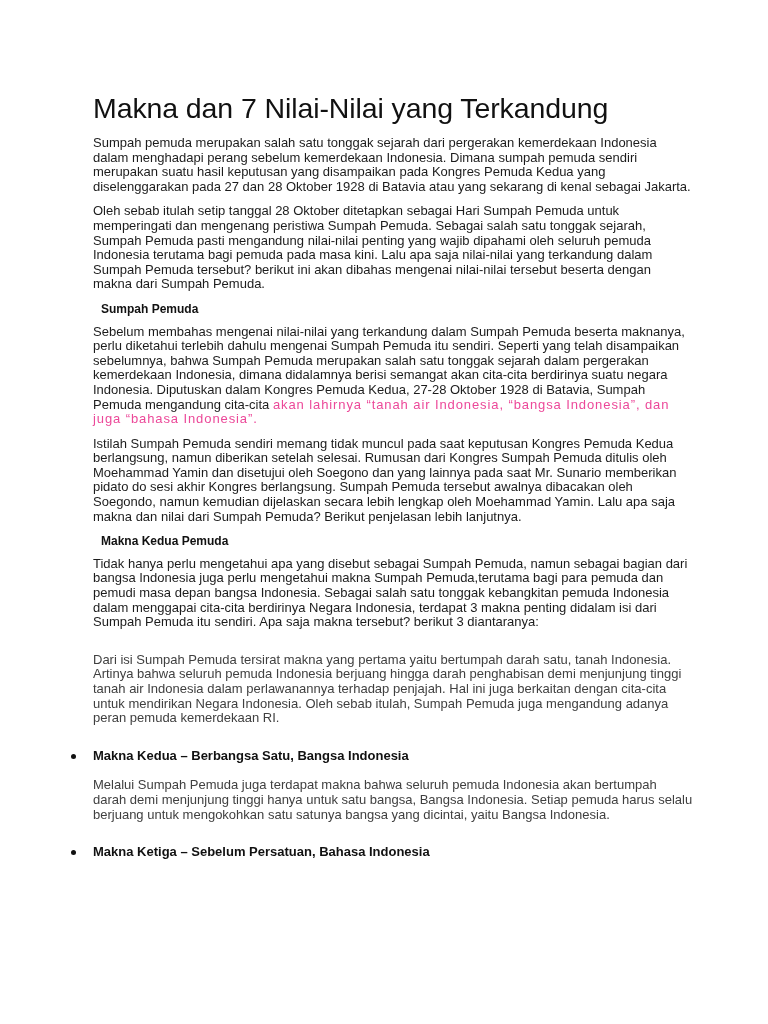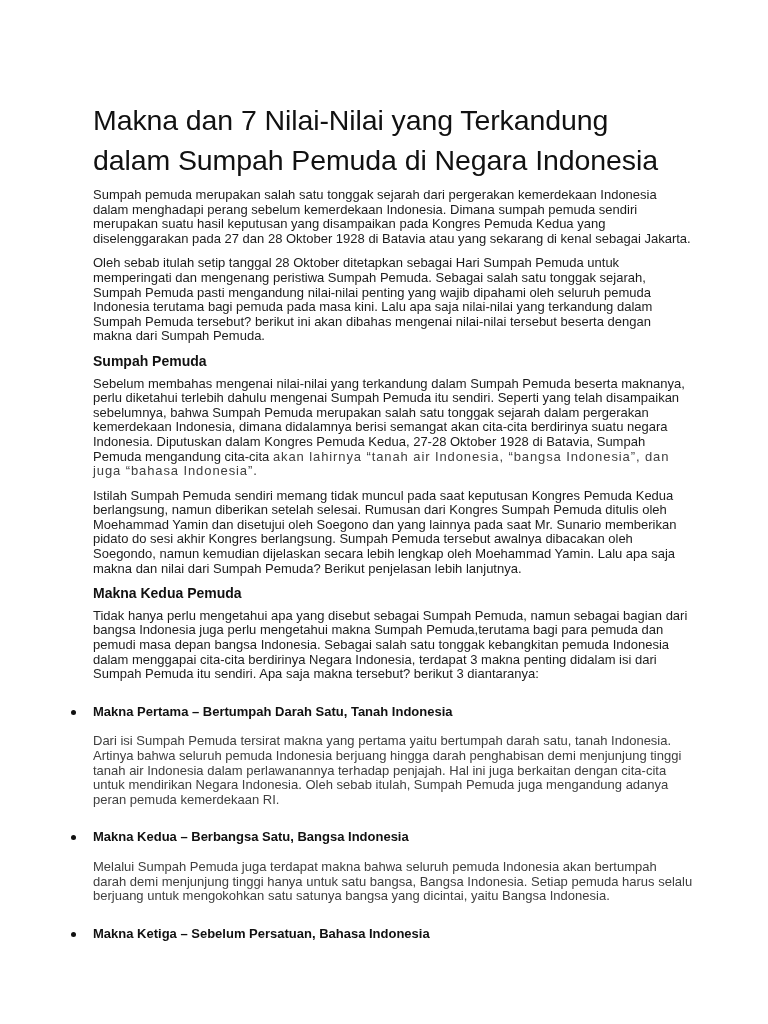--- a/index.html
+++ b/index.html
@@ -19,38 +19,38 @@
     position: absolute;
     left: 93px;
     top: 88px;
     width: 600px;
   }
   .title {
     font-size: 28.5px;
     line-height: 40px;
     font-weight: normal;
     color: #111111;
-    margin: 12px 0 6px 0;
+    margin: 0 0 6px 0;
     letter-spacing: -0.1px;
   }
   .para {
     font-size: 13px;
     line-height: 14.6px;
     margin: 8px 0 10px 0;
     color: #1c1c1c;
   }
   .para .wide {
     letter-spacing: 0.9px;
-    color: #404040;
+    color: #ec4899;
   }
   .section-heading {
-    font-size: 14px;
+    font-size: 12px;
     line-height: 14.6px;
     font-weight: bold;
-    margin: 0;
+    margin: 8px;
     color: #111111;
   }
   .makna-list {
     list-style: none;
     margin: 0;
     padding: 0;
   }
   .makna-item {
     position: relative;
     margin: 0;
@@ -80,42 +80,37 @@
     color: #404040;
   }
 </style>
 </head>
 <body>
 
 <div class="page">
 
   <h1 class="title">
     <span>Makna dan 7 Nilai-Nilai yang Terkandung</span><br>
-    <span>dalam Sumpah Pemuda di Negara Indonesia</span>
   </h1>
 
   <p class="para">Sumpah pemuda merupakan salah satu tonggak sejarah dari pergerakan kemerdekaan Indonesia dalam menghadapi perang sebelum kemerdekaan Indonesia. Dimana sumpah pemuda sendiri merupakan suatu hasil keputusan yang disampaikan pada Kongres Pemuda Kedua yang diselenggarakan pada 27 dan 28 Oktober 1928 di Batavia atau yang sekarang di kenal sebagai Jakarta.</p>
   <p class="para">Oleh sebab itulah setip tanggal 28 Oktober ditetapkan sebagai Hari Sumpah Pemuda untuk memperingati dan mengenang peristiwa Sumpah Pemuda. Sebagai salah satu tonggak sejarah, Sumpah Pemuda pasti mengandung nilai-nilai penting yang wajib dipahami oleh seluruh pemuda Indonesia terutama bagi pemuda pada masa kini. Lalu apa saja nilai-nilai yang terkandung dalam Sumpah Pemuda tersebut? berikut ini akan dibahas mengenai nilai-nilai tersebut beserta dengan makna dari Sumpah Pemuda.</p>
 
   <div>
     <p class="section-heading">Sumpah Pemuda</p>
     <p class="para"><span>Sebelum membahas mengenai nilai-nilai yang terkandung dalam Sumpah Pemuda beserta maknanya, perlu diketahui terlebih dahulu mengenai Sumpah Pemuda itu sendiri. Seperti yang telah disampaikan sebelumnya, bahwa Sumpah Pemuda merupakan salah satu tonggak sejarah dalam pergerakan kemerdekaan Indonesia, dimana didalamnya berisi semangat akan cita-cita berdirinya suatu negara Indonesia. Diputuskan dalam Kongres Pemuda Kedua, 27-28 Oktober 1928 di Batavia, Sumpah Pemuda mengandung cita-cita </span><span class="wide">akan lahirnya “tanah air Indonesia, “bangsa Indonesia”, dan juga “bahasa Indonesia”.</span></p>
     <p class="para">Istilah Sumpah Pemuda sendiri memang tidak muncul pada saat keputusan Kongres Pemuda Kedua berlangsung, namun diberikan setelah selesai. Rumusan dari Kongres Sumpah Pemuda ditulis oleh Moehammad Yamin dan disetujui oleh Soegono dan yang lainnya pada saat Mr. Sunario memberikan pidato do sesi akhir Kongres berlangsung. Sumpah Pemuda tersebut awalnya dibacakan oleh Soegondo, namun kemudian dijelaskan secara lebih lengkap oleh Moehammad Yamin. Lalu apa saja makna dan nilai dari Sumpah Pemuda? Berikut penjelasan lebih lanjutnya.</p>
   </div>
 
   <div>
     <p class="section-heading">Makna Kedua Pemuda</p>
     <p class="para" style="margin-bottom:23px;">Tidak hanya perlu mengetahui apa yang disebut sebagai Sumpah Pemuda, namun sebagai bagian dari bangsa Indonesia juga perlu mengetahui makna Sumpah Pemuda,terutama bagi para pemuda dan pemudi masa depan bangsa Indonesia. Sebagai salah satu tonggak kebangkitan pemuda Indonesia dalam menggapai cita-cita berdirinya Negara Indonesia, terdapat 3 makna penting didalam isi dari Sumpah Pemuda itu sendiri. Apa saja makna tersebut? berikut 3 diantaranya:</p>
 
     <ul class="makna-list">
       <li class="makna-item">
-        <p class="makna-head">
-          <span class="bullet"></span>
-          <span>Makna Pertama – Bertumpah Darah Satu, Tanah Indonesia</span>
-        </p>
         <p class="makna-body">Dari isi Sumpah Pemuda tersirat makna yang pertama yaitu bertumpah darah satu, tanah Indonesia. Artinya bahwa seluruh pemuda Indonesia berjuang hingga darah penghabisan demi menjunjung tinggi tanah air Indonesia dalam perlawanannya terhadap penjajah. Hal ini juga berkaitan dengan cita-cita untuk mendirikan Negara Indonesia. Oleh sebab itulah, Sumpah Pemuda juga mengandung adanya peran pemuda kemerdekaan RI.</p>
       </li>
       <li class="makna-item">
         <p class="makna-head">
           <span class="bullet"></span>
           <span>Makna Kedua – Berbangsa Satu, Bangsa Indonesia</span>
         </p>
         <p class="makna-body">Melalui Sumpah Pemuda juga terdapat makna bahwa seluruh pemuda Indonesia akan bertumpah darah demi menjunjung tinggi hanya untuk satu bangsa, Bangsa Indonesia. Setiap pemuda harus selalu berjuang untuk mengokohkan satu satunya bangsa yang dicintai, yaitu Bangsa Indonesia.</p>
       </li>
       <li class="makna-item">

